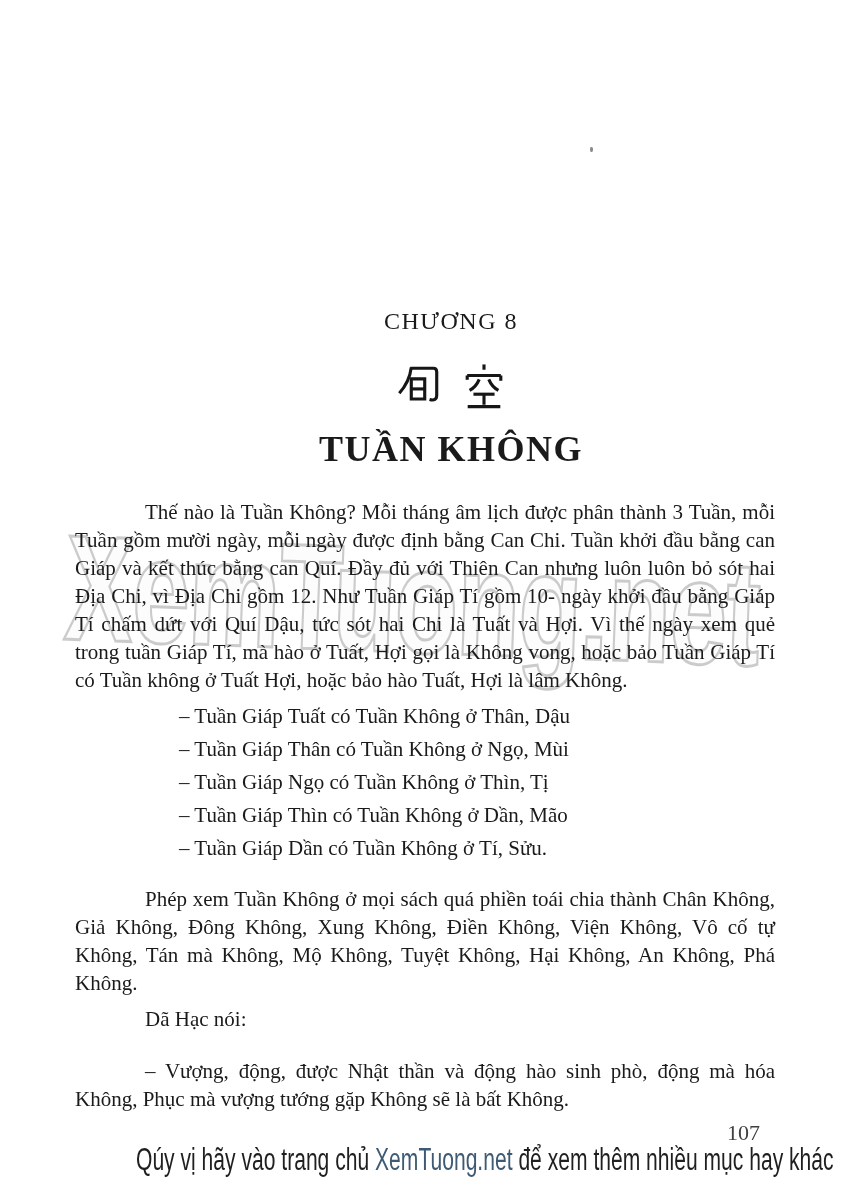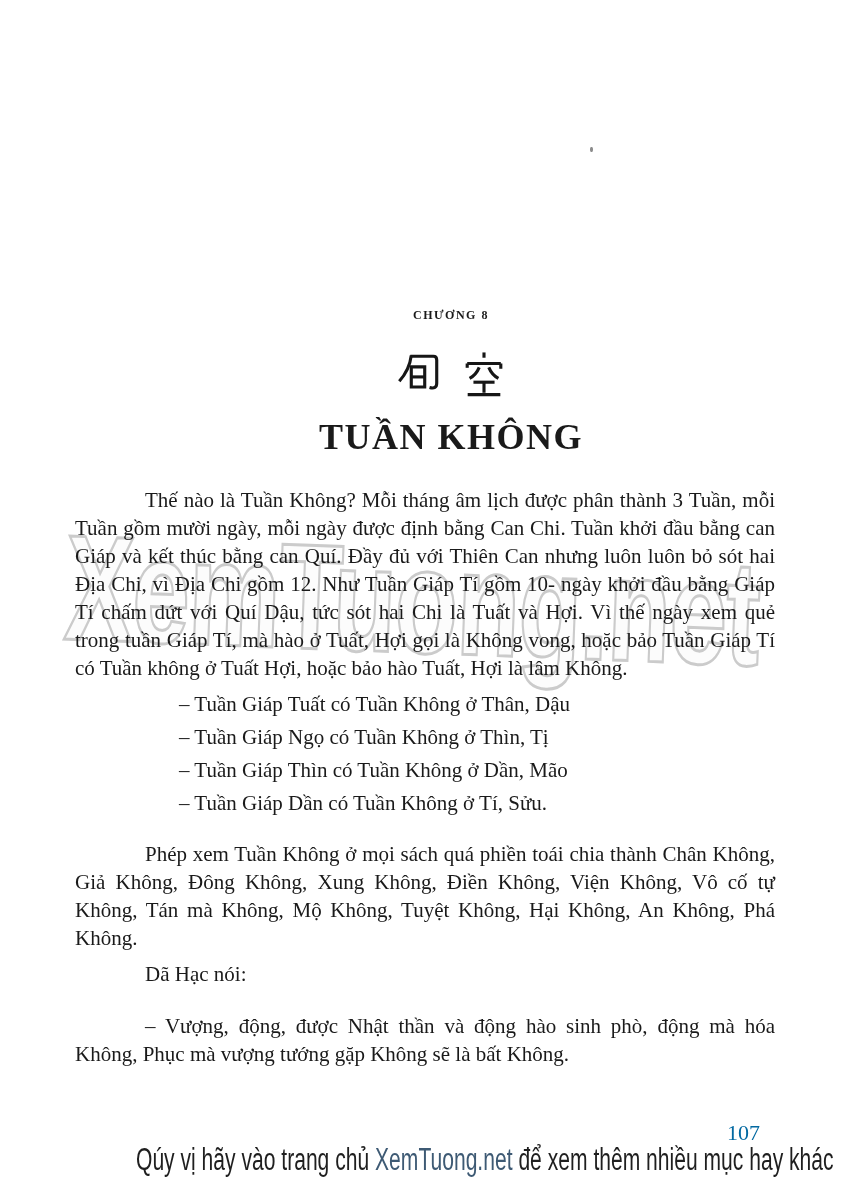--- a/index.html
+++ b/index.html
@@ -43,22 +43,22 @@
   }
 
   .heading {
     position: relative;
     z-index: 1;
     padding-top: 308px;
     padding-left: 52px;   
     text-align: center;
   }
   .chapter-label {
-    font-size: 12px;
-    font-weight: bold;
+    font-size: 24px;
+    font-weight: normal;
     letter-spacing: 1.5px;
   }
   .hanzi-row {
     margin-top: 26px;
     display: flex;
     justify-content: center;
     gap: 18px;
     align-items: center;
     height: 52px;
   }
@@ -85,21 +85,21 @@
   .para-methods { margin-top: 20px; }
   .para-da-hac { margin-top: 8px; }
   .para-quote  { margin-top: 24px; }
 
   .page-number {
     position: absolute;
     top: 1120px;
     right: 90px;
     z-index: 2;
     font-size: 22px;
-    color: #0369a1;
+    color: #404040;
   }
 
   .footer-bar {
     position: absolute;
     left: 0; right: 0;
     bottom: 4px;
     z-index: 2;
     text-align: center;
     white-space: nowrap;
     font-family: "Liberation Sans", sans-serif;
@@ -145,20 +145,21 @@
     </div>
 
     <div class="page-title">TUẦN KHÔNG</div>
   </div>
 
   <div class="content">
     <p class="para-intro">Thế nào là Tuần Không? Mỗi tháng âm lịch được phân thành 3 Tuần, mỗi Tuần gồm mười ngày, mỗi ngày được định bằng Can Chi. Tuần khởi đầu bằng can Giáp và kết thúc bằng can Quí. Đầy đủ với Thiên Can nhưng luôn luôn bỏ sót hai Địa Chi, vì Địa Chi gồm 12. Như Tuần Giáp Tí gồm 10- ngày khởi đầu bằng Giáp Tí chấm dứt với Quí Dậu, tức sót hai Chi là Tuất và Hợi. Vì thế ngày xem quẻ trong tuần Giáp Tí, mà hào ở Tuất, Hợi gọi là Không vong, hoặc bảo Tuần Giáp Tí có Tuần không ở Tuất Hợi, hoặc bảo hào Tuất, Hợi là lâm Không.</p>
 
     <div class="bullet-list">
       <div class="bullet-item">– Tuần Giáp Tuất có Tuần Không ở Thân, Dậu</div>
+      <div class="bullet-item">– Tuần Giáp Thân có Tuần Không ở Ngọ, Mùi</div>
       <div class="bullet-item">– Tuần Giáp Ngọ có Tuần Không ở Thìn, Tị</div>
       <div class="bullet-item">– Tuần Giáp Thìn có Tuần Không ở Dần, Mão</div>
       <div class="bullet-item">– Tuần Giáp Dần có Tuần Không ở Tí, Sửu.</div>
     </div>
 
     <p class="para-methods">Phép xem Tuần Không ở mọi sách quá phiền toái chia thành Chân Không, Giả Không, Đông Không, Xung Không, Điền Không, Viện Không, Vô cố tự Không, Tán mà Không, Mộ Không, Tuyệt Không, Hại Không, An Không, Phá Không.</p>
     <p class="para-da-hac">Dã Hạc nói:</p>
     <p class="para-quote">– Vượng, động, được Nhật thần và động hào sinh phò, động mà hóa Không, Phục mà vượng tướng gặp Không sẽ là bất Không.</p>
   </div>
 

